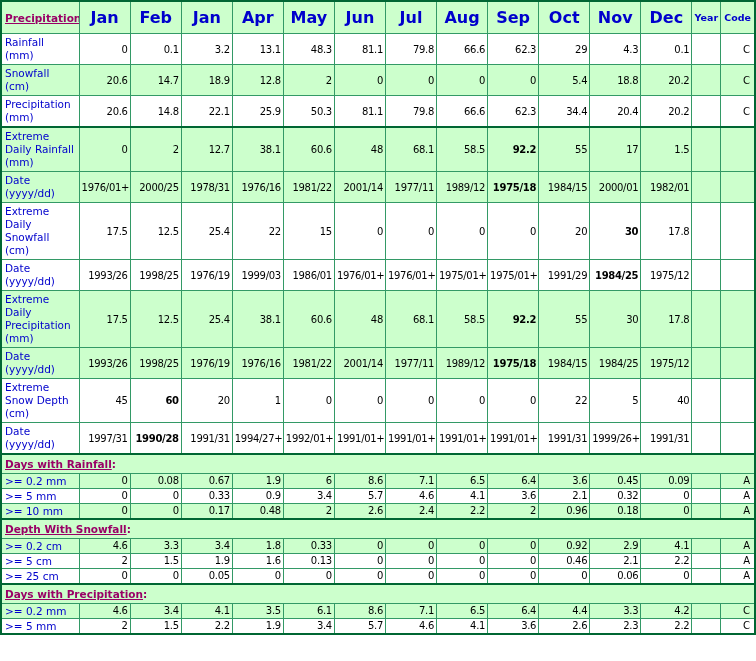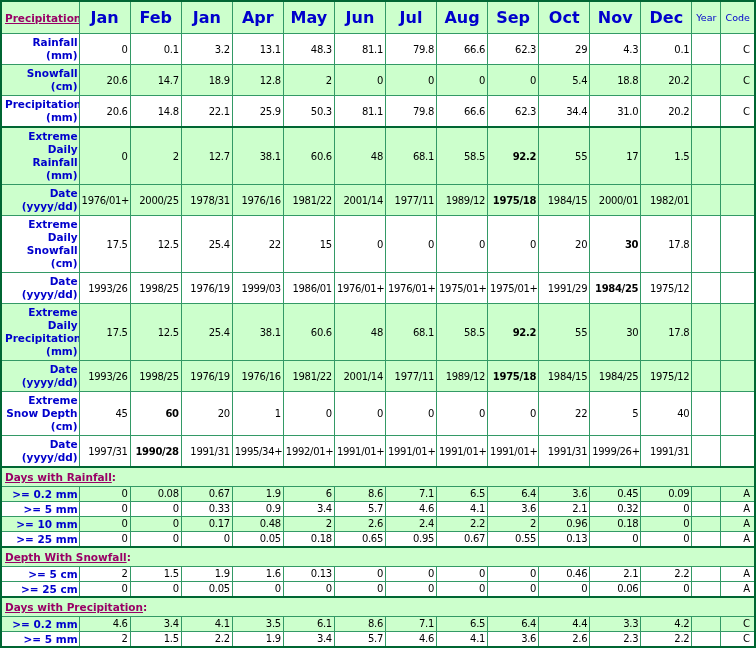--- a/index.html
+++ b/index.html
@@ -6,28 +6,28 @@
     --green:#ccffcc; --white:#ffffff; --grid:#339966; --frame:#006633;
     --blue:#0000cc; --red:#990066; --ink:#000000;
   }
   html,body{margin:0;padding:0;background:#ffffff;}
   body{font-family:"DejaVu Sans","Liberation Sans",sans-serif;}
   table{border-collapse:collapse;table-layout:fixed;width:756px;border:2px solid var(--frame);}
   td,th{border:1px solid var(--grid);overflow:hidden;vertical-align:middle;}
   tr.shade-green>td,tr.shade-green>th{background:var(--green);}
   tr.shade-white>td{background:var(--white);}
   tr.thick-top>td,tr.thick-top>th{border-top:2px solid var(--frame);}
-  .label{color:var(--blue);font-weight:bold;font-size:10.5px;line-height:13px;
-         text-align:right;padding:2px 1px 2px 3px;white-space:pre-line;margin-top:48px;}
+  .label{color:var(--blue);font-weight:normal;font-size:10.5px;line-height:13px;
+         text-align:left;padding:2px 1px 2px 3px;white-space:pre-line;margin-top:48px;}
   .num{color:var(--ink);font-size:10px;letter-spacing:-0.3px;text-align:right;
        padding:2px 2px;white-space:nowrap;line-height:13px;}
   .num.b{font-weight:bold;}
   .code-cell{color:var(--ink);font-size:10px;text-align:right;padding:2px 4px;}
   .month-h{color:var(--blue);font-weight:bold;font-size:16px;text-align:center;padding:3px 0;}
-  .small-h{color:var(--blue);font-weight:normal;font-size:9.5px;text-align:center;padding:10px 0;}
+  .small-h{color:var(--blue);font-weight:bold;font-size:9.5px;text-align:center;padding:10px 0;}
   .corner,.section-cell{color:var(--red);font-weight:bold;font-size:10.5px;
         text-align:left;padding:2px 3px;line-height:14px;white-space:nowrap;}
   .underlined{text-decoration:underline;}
   tr.compact>.label{padding:1px 1px 1px 3px;line-height:12px;}
   tr.compact>.num,tr.compact>.code-cell{padding:1px 2px;line-height:12px;}
   tr.compact>.code-cell{padding-right:4px;}
 </style>
 </head>
 <body>
 
@@ -109,21 +109,21 @@
         <td class="num">20.6</td>
         <td class="num">14.8</td>
         <td class="num">22.1</td>
         <td class="num">25.9</td>
         <td class="num">50.3</td>
         <td class="num">81.1</td>
         <td class="num">79.8</td>
         <td class="num">66.6</td>
         <td class="num">62.3</td>
         <td class="num">34.4</td>
-        <td class="num">31.0</td>
+        <td class="num">20.4</td>
         <td class="num">20.2</td>
         <td class="num"></td>
         <td class="code-cell">C</td>
       </tr>
       <tr class="shade-green thick-top">
         <td class="label">Extreme
 Daily Rainfall
 (mm)</td>
         <td class="num">0</td>
         <td class="num">2</td>
@@ -252,21 +252,21 @@
         <td class="num">40</td>
         <td class="num"></td>
         <td class="code-cell"></td>
       </tr>
       <tr class="shade-white">
         <td class="label">Date
 (yyyy/dd)</td>
         <td class="num">1997/31</td>
         <td class="num b">1990/28</td>
         <td class="num">1991/31</td>
-        <td class="num">1995/34+</td>
+        <td class="num">1994/27+</td>
         <td class="num">1992/01+</td>
         <td class="num">1991/01+</td>
         <td class="num">1991/01+</td>
         <td class="num">1991/01+</td>
         <td class="num">1991/01+</td>
         <td class="num">1991/31</td>
         <td class="num">1999/26+</td>
         <td class="num">1991/31</td>
         <td class="num"></td>
         <td class="code-cell"></td>
@@ -318,39 +318,39 @@
         <td class="num">2.6</td>
         <td class="num">2.4</td>
         <td class="num">2.2</td>
         <td class="num">2</td>
         <td class="num">0.96</td>
         <td class="num">0.18</td>
         <td class="num">0</td>
         <td class="num"></td>
         <td class="code-cell">A</td>
       </tr>
-      <tr class="shade-white compact">
-        <td class="label">&gt;= 25 mm</td>
-        <td class="num">0</td>
-        <td class="num">0</td>
-        <td class="num">0</td>
-        <td class="num">0.05</td>
-        <td class="num">0.18</td>
-        <td class="num">0.65</td>
-        <td class="num">0.95</td>
-        <td class="num">0.67</td>
-        <td class="num">0.55</td>
-        <td class="num">0.13</td>
-        <td class="num">0</td>
-        <td class="num">0</td>
-        <td class="num"></td>
-        <td class="code-cell">A</td>
-      </tr>
       <tr class="shade-green thick-top">
         <td class="section-cell" colspan="15"><span class="underlined">Depth With Snowfall</span><span>:</span></td>
+      </tr>
+      <tr class="shade-green compact">
+        <td class="label">&gt;= 0.2 cm</td>
+        <td class="num">4.6</td>
+        <td class="num">3.3</td>
+        <td class="num">3.4</td>
+        <td class="num">1.8</td>
+        <td class="num">0.33</td>
+        <td class="num">0</td>
+        <td class="num">0</td>
+        <td class="num">0</td>
+        <td class="num">0</td>
+        <td class="num">0.92</td>
+        <td class="num">2.9</td>
+        <td class="num">4.1</td>
+        <td class="num"></td>
+        <td class="code-cell">A</td>
       </tr>
       <tr class="shade-white compact">
         <td class="label">&gt;= 5 cm</td>
         <td class="num">2</td>
         <td class="num">1.5</td>
         <td class="num">1.9</td>
         <td class="num">1.6</td>
         <td class="num">0.13</td>
         <td class="num">0</td>
         <td class="num">0</td>

